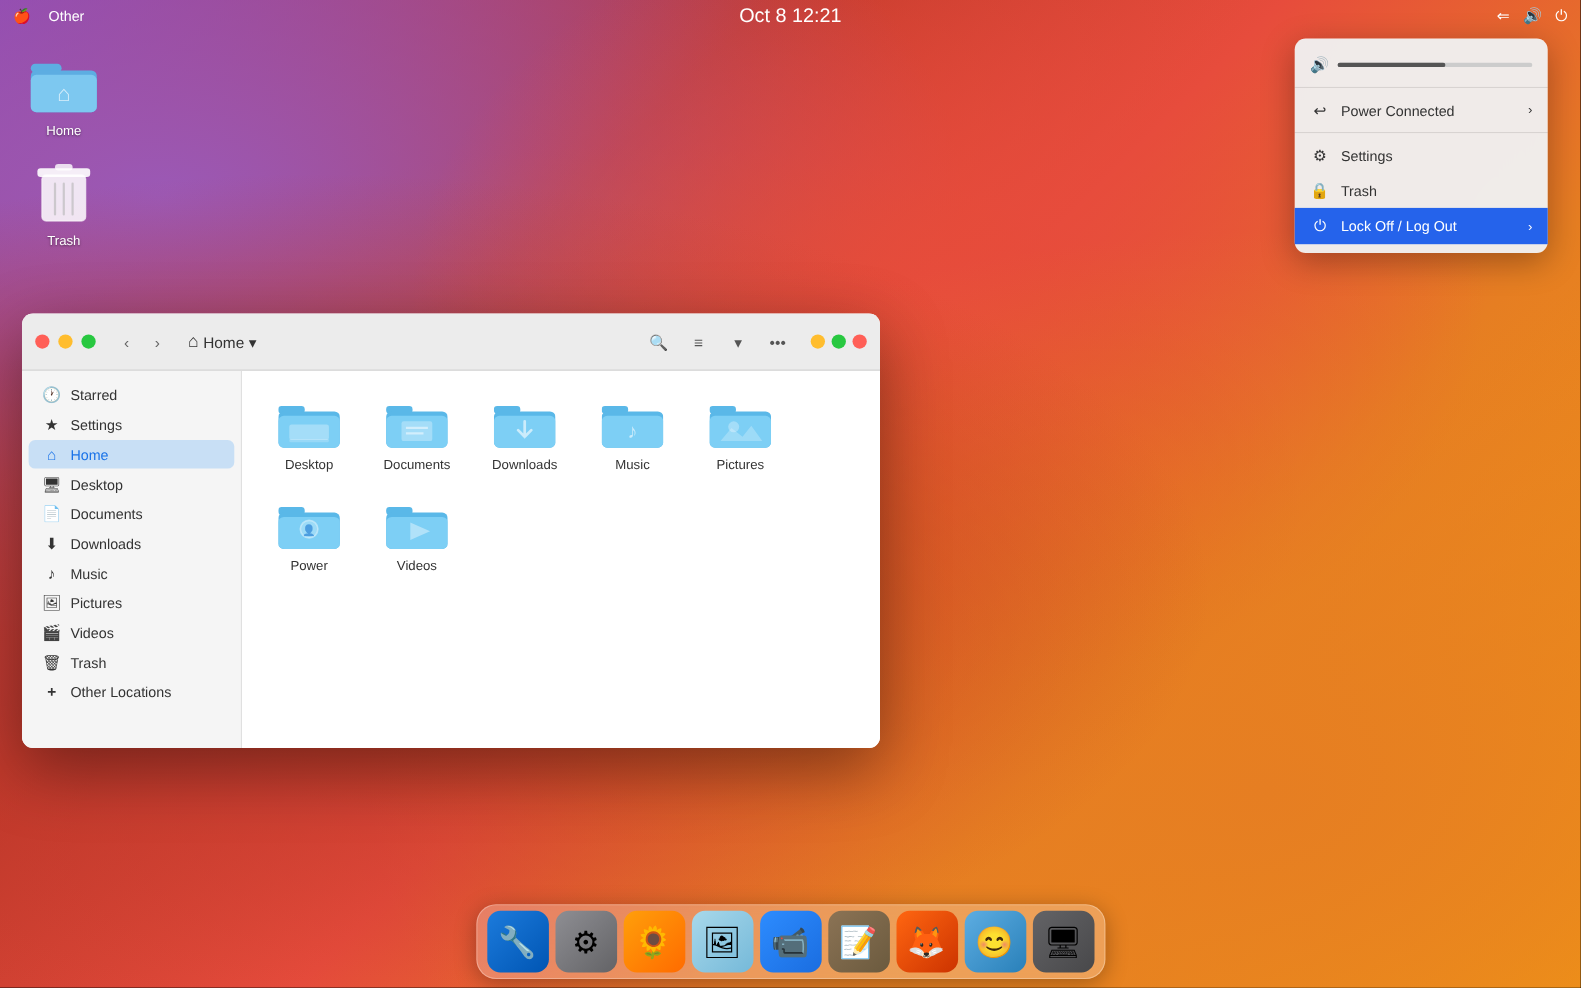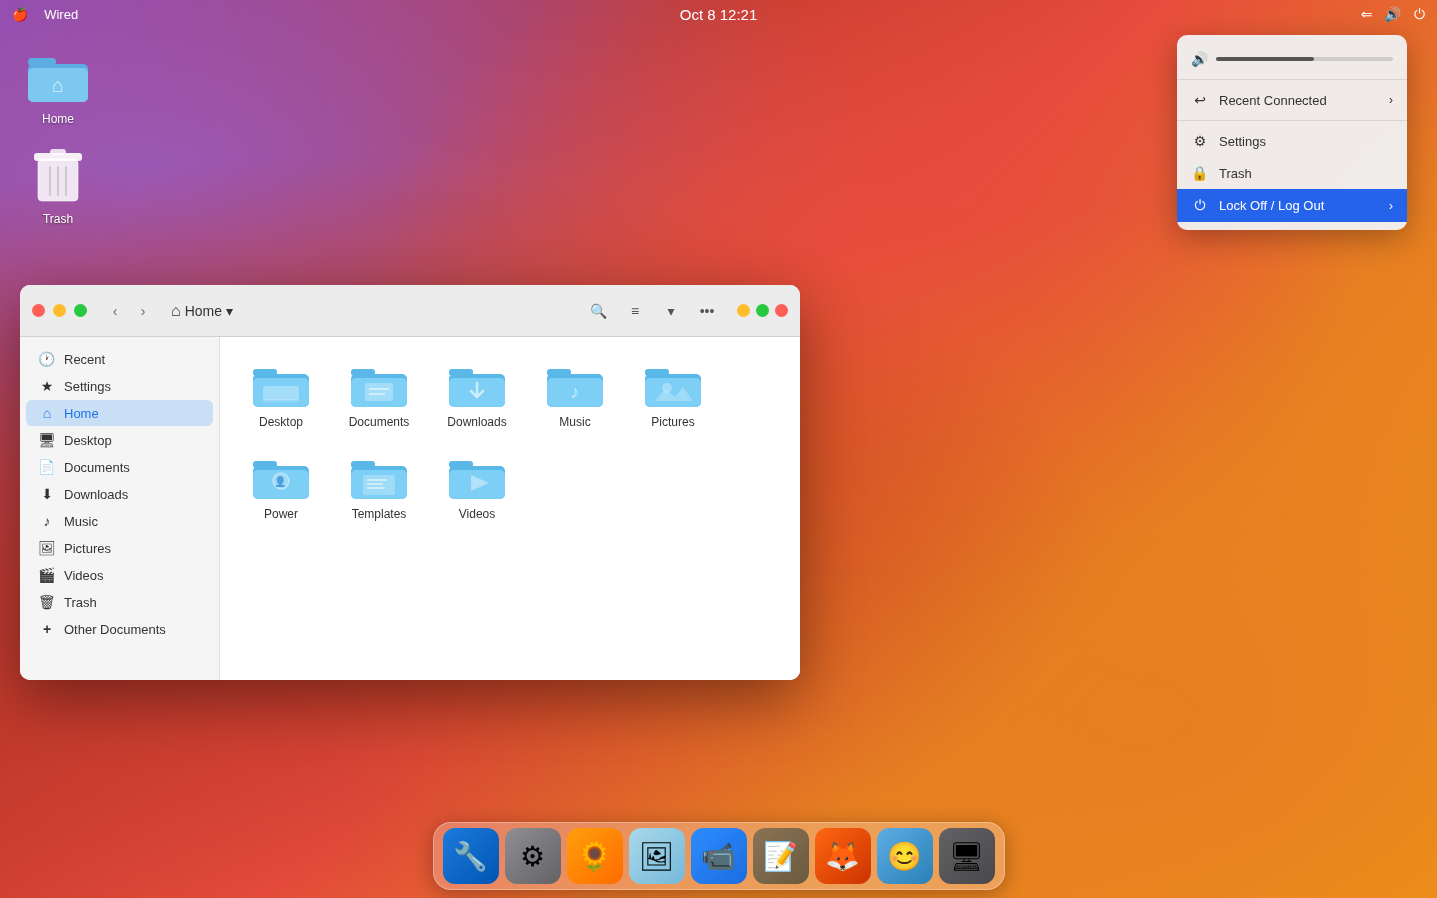--- a/index.html
+++ b/index.html
@@ -50,21 +50,21 @@
       color: white;
       font-size: 13px;
       font-weight: 500;
     }
 
     #topbar-center {
       position: absolute;
       left: 50%;
       transform: translateX(-50%);
       color: white;
-      font-size: 15px;
+      font-size: 18px;
       font-weight: 500;
     }
 
     #topbar-right {
       display: flex;
       align-items: center;
       gap: 12px;
     }
 
     .topbar-icon {
@@ -399,21 +399,21 @@
     .dock-system { background: linear-gradient(135deg, #636366, #48484a); }
   </style>
 </head>
 <body>
 
 <div id="desktop"></div>
 
 <div id="topbar">
   <div id="topbar-left">
     <span class="topbar-item">🍎</span>
-    <span class="topbar-item">Wired</span>
+    <span class="topbar-item">Other</span>
   </div>
   <div id="topbar-center">Oct 8  12:21</div>
   <div id="topbar-right">
     <span class="topbar-icon">⇐</span>
     <span class="topbar-icon">🔊</span>
     <span class="topbar-icon">⏻</span>
   </div>
 </div>
 
 <div class="desktop-icon" style="top: 40px; left: 22px;">
@@ -477,21 +477,21 @@
       <div style="width:13px;height:13px;border-radius:50%;background:#28c840;"></div>
       <div style="width:13px;height:13px;border-radius:50%;background:#ff5f57;"></div>
     </div>
   </div>
 
   <div id="window-body">
 
     <div id="sidebar">
       <div class="sidebar-item">
         <span class="sidebar-icon">🕐</span>
-        <span>Recent</span>
+        <span>Starred</span>
       </div>
       <div class="sidebar-item">
         <span class="sidebar-icon">★</span>
         <span>Settings</span>
       </div>
       <div class="sidebar-item active">
         <span class="sidebar-icon">⌂</span>
         <span>Home</span>
       </div>
       <div class="sidebar-item">
@@ -517,21 +517,21 @@
       <div class="sidebar-item">
         <span class="sidebar-icon">🎬</span>
         <span>Videos</span>
       </div>
       <div class="sidebar-item">
         <span class="sidebar-icon">🗑</span>
         <span>Trash</span>
       </div>
       <div class="sidebar-item">
         <span class="sidebar-icon" style="font-weight:bold;">+</span>
-        <span>Other Documents</span>
+        <span>Other Locations</span>
       </div>
     </div>
 
     <div id="main-content">
       <div class="files-grid">
 
         <div class="file-item">
           <svg class="folder-svg" viewBox="0 0 56 48" fill="none">
             <rect x="0" y="8" width="24" height="7" rx="3" fill="#5ab8e8"></rect>
             <rect x="0" y="13" width="56" height="33" rx="5" fill="#5ab8e8"></rect>
@@ -589,32 +589,20 @@
           <svg class="folder-svg" viewBox="0 0 56 48" fill="none">
             <rect x="0" y="8" width="24" height="7" rx="3" fill="#5ab8e8"></rect>
             <rect x="0" y="13" width="56" height="33" rx="5" fill="#5ab8e8"></rect>
             <rect x="0" y="17" width="56" height="29" rx="5" fill="#7dcff5"></rect>
             <circle cx="28" cy="28" r="8" fill="rgba(255,255,255,0.25)" stroke="rgba(255,255,255,0.4)" stroke-width="1.5"></circle>
             <text x="28" y="32" text-anchor="middle" font-size="10" fill="rgba(255,255,255,0.6)">👤</text>
           </svg>
           <span class="file-label">Power</span>
         </div>
 
-        <div class="file-item">
-          <svg class="folder-svg" viewBox="0 0 56 48" fill="none">
-            <rect x="0" y="8" width="24" height="7" rx="3" fill="#5ab8e8"></rect>
-            <rect x="0" y="13" width="56" height="33" rx="5" fill="#5ab8e8"></rect>
-            <rect x="0" y="17" width="56" height="29" rx="5" fill="#7dcff5"></rect>
-            <rect x="12" y="22" width="32" height="20" rx="2" fill="rgba(255,255,255,0.25)"></rect>
-            <rect x="16" y="26" width="20" height="2" rx="1" fill="rgba(255,255,255,0.5)"></rect>
-            <rect x="16" y="30" width="16" height="2" rx="1" fill="rgba(255,255,255,0.5)"></rect>
-            <rect x="16" y="34" width="18" height="2" rx="1" fill="rgba(255,255,255,0.5)"></rect>
-          </svg>
-          <span class="file-label">Templates</span>
-        </div>
 
         <div class="file-item">
           <svg class="folder-svg" viewBox="0 0 56 48" fill="none">
             <rect x="0" y="8" width="24" height="7" rx="3" fill="#5ab8e8"></rect>
             <rect x="0" y="13" width="56" height="33" rx="5" fill="#5ab8e8"></rect>
             <rect x="0" y="17" width="56" height="29" rx="5" fill="#7dcff5"></rect>
             <polygon points="22,22 22,38 40,30" fill="rgba(255,255,255,0.4)"></polygon>
           </svg>
           <span class="file-label">Videos</span>
         </div>
@@ -630,21 +618,21 @@
     <span class="volume-icon">🔊</span>
     <div id="volume-slider-track">
       <div id="volume-slider-fill" style="width: 55%;"></div>
     </div>
   </div>
 
   <div class="menu-separator"></div>
 
   <div class="menu-item menu-item-network">
     <span class="menu-item-icon">↩</span>
-    <span>Recent Connected</span>
+    <span>Power Connected</span>
     <span class="menu-item-arrow">›</span>
   </div>
 
   <div class="menu-separator"></div>
 
   <div class="menu-item">
     <span class="menu-item-icon">⚙</span>
     <span>Settings</span>
   </div>
 

